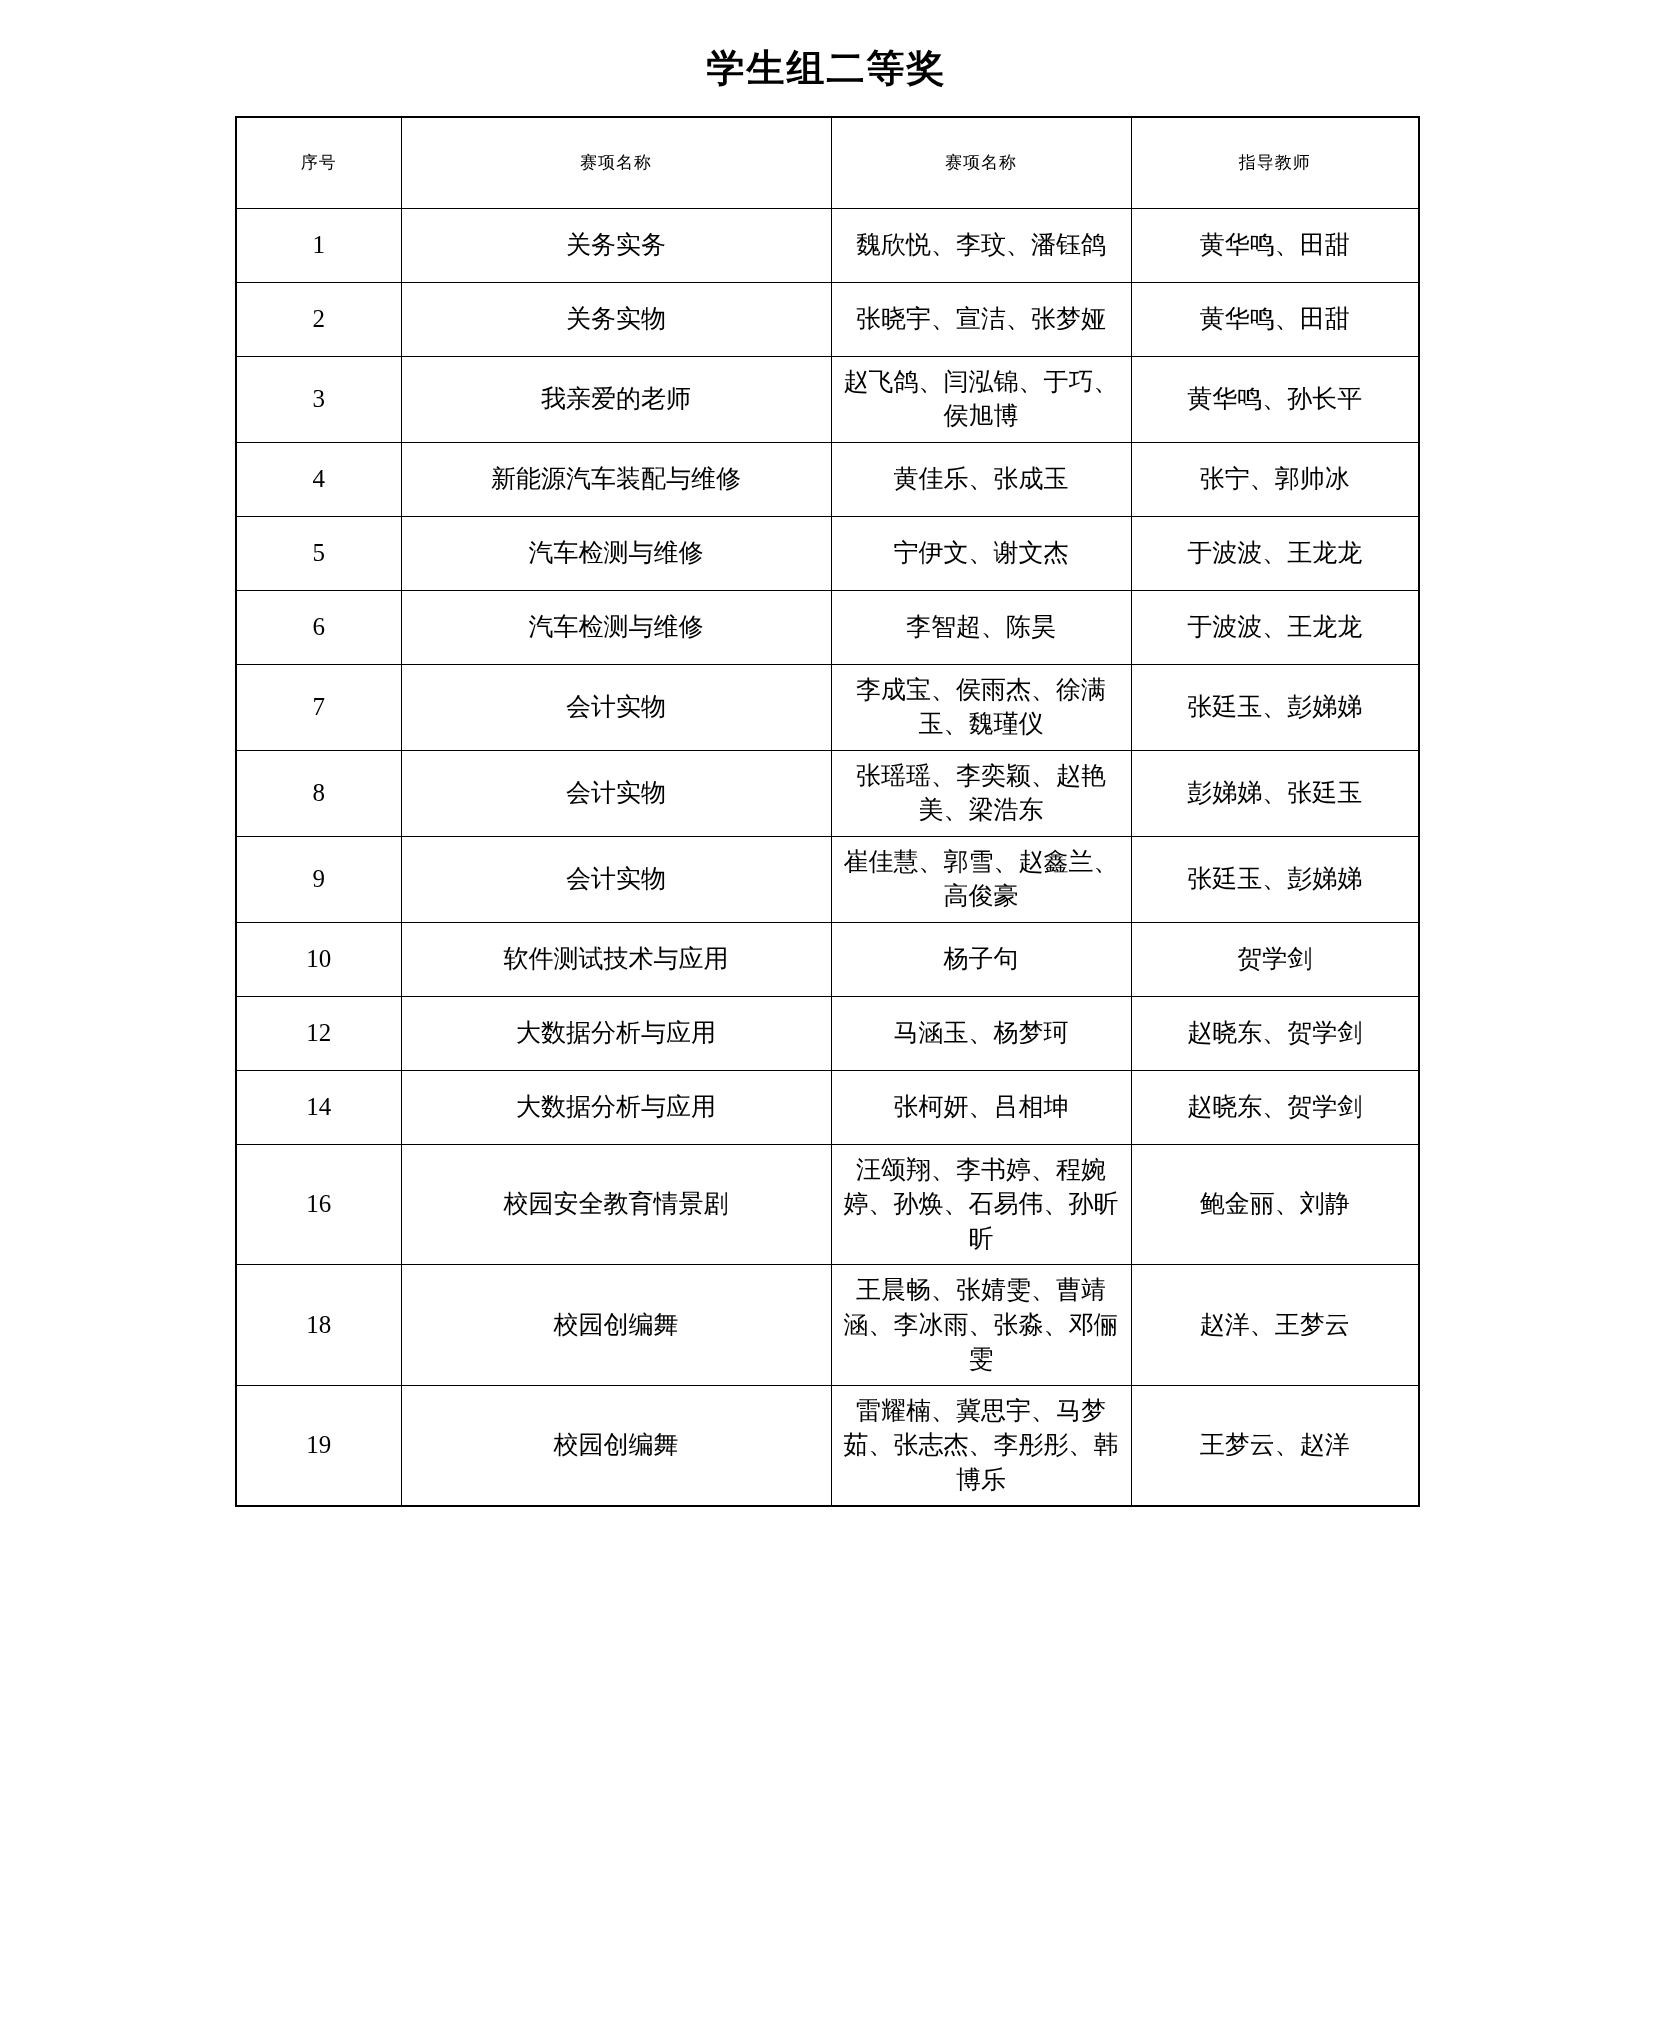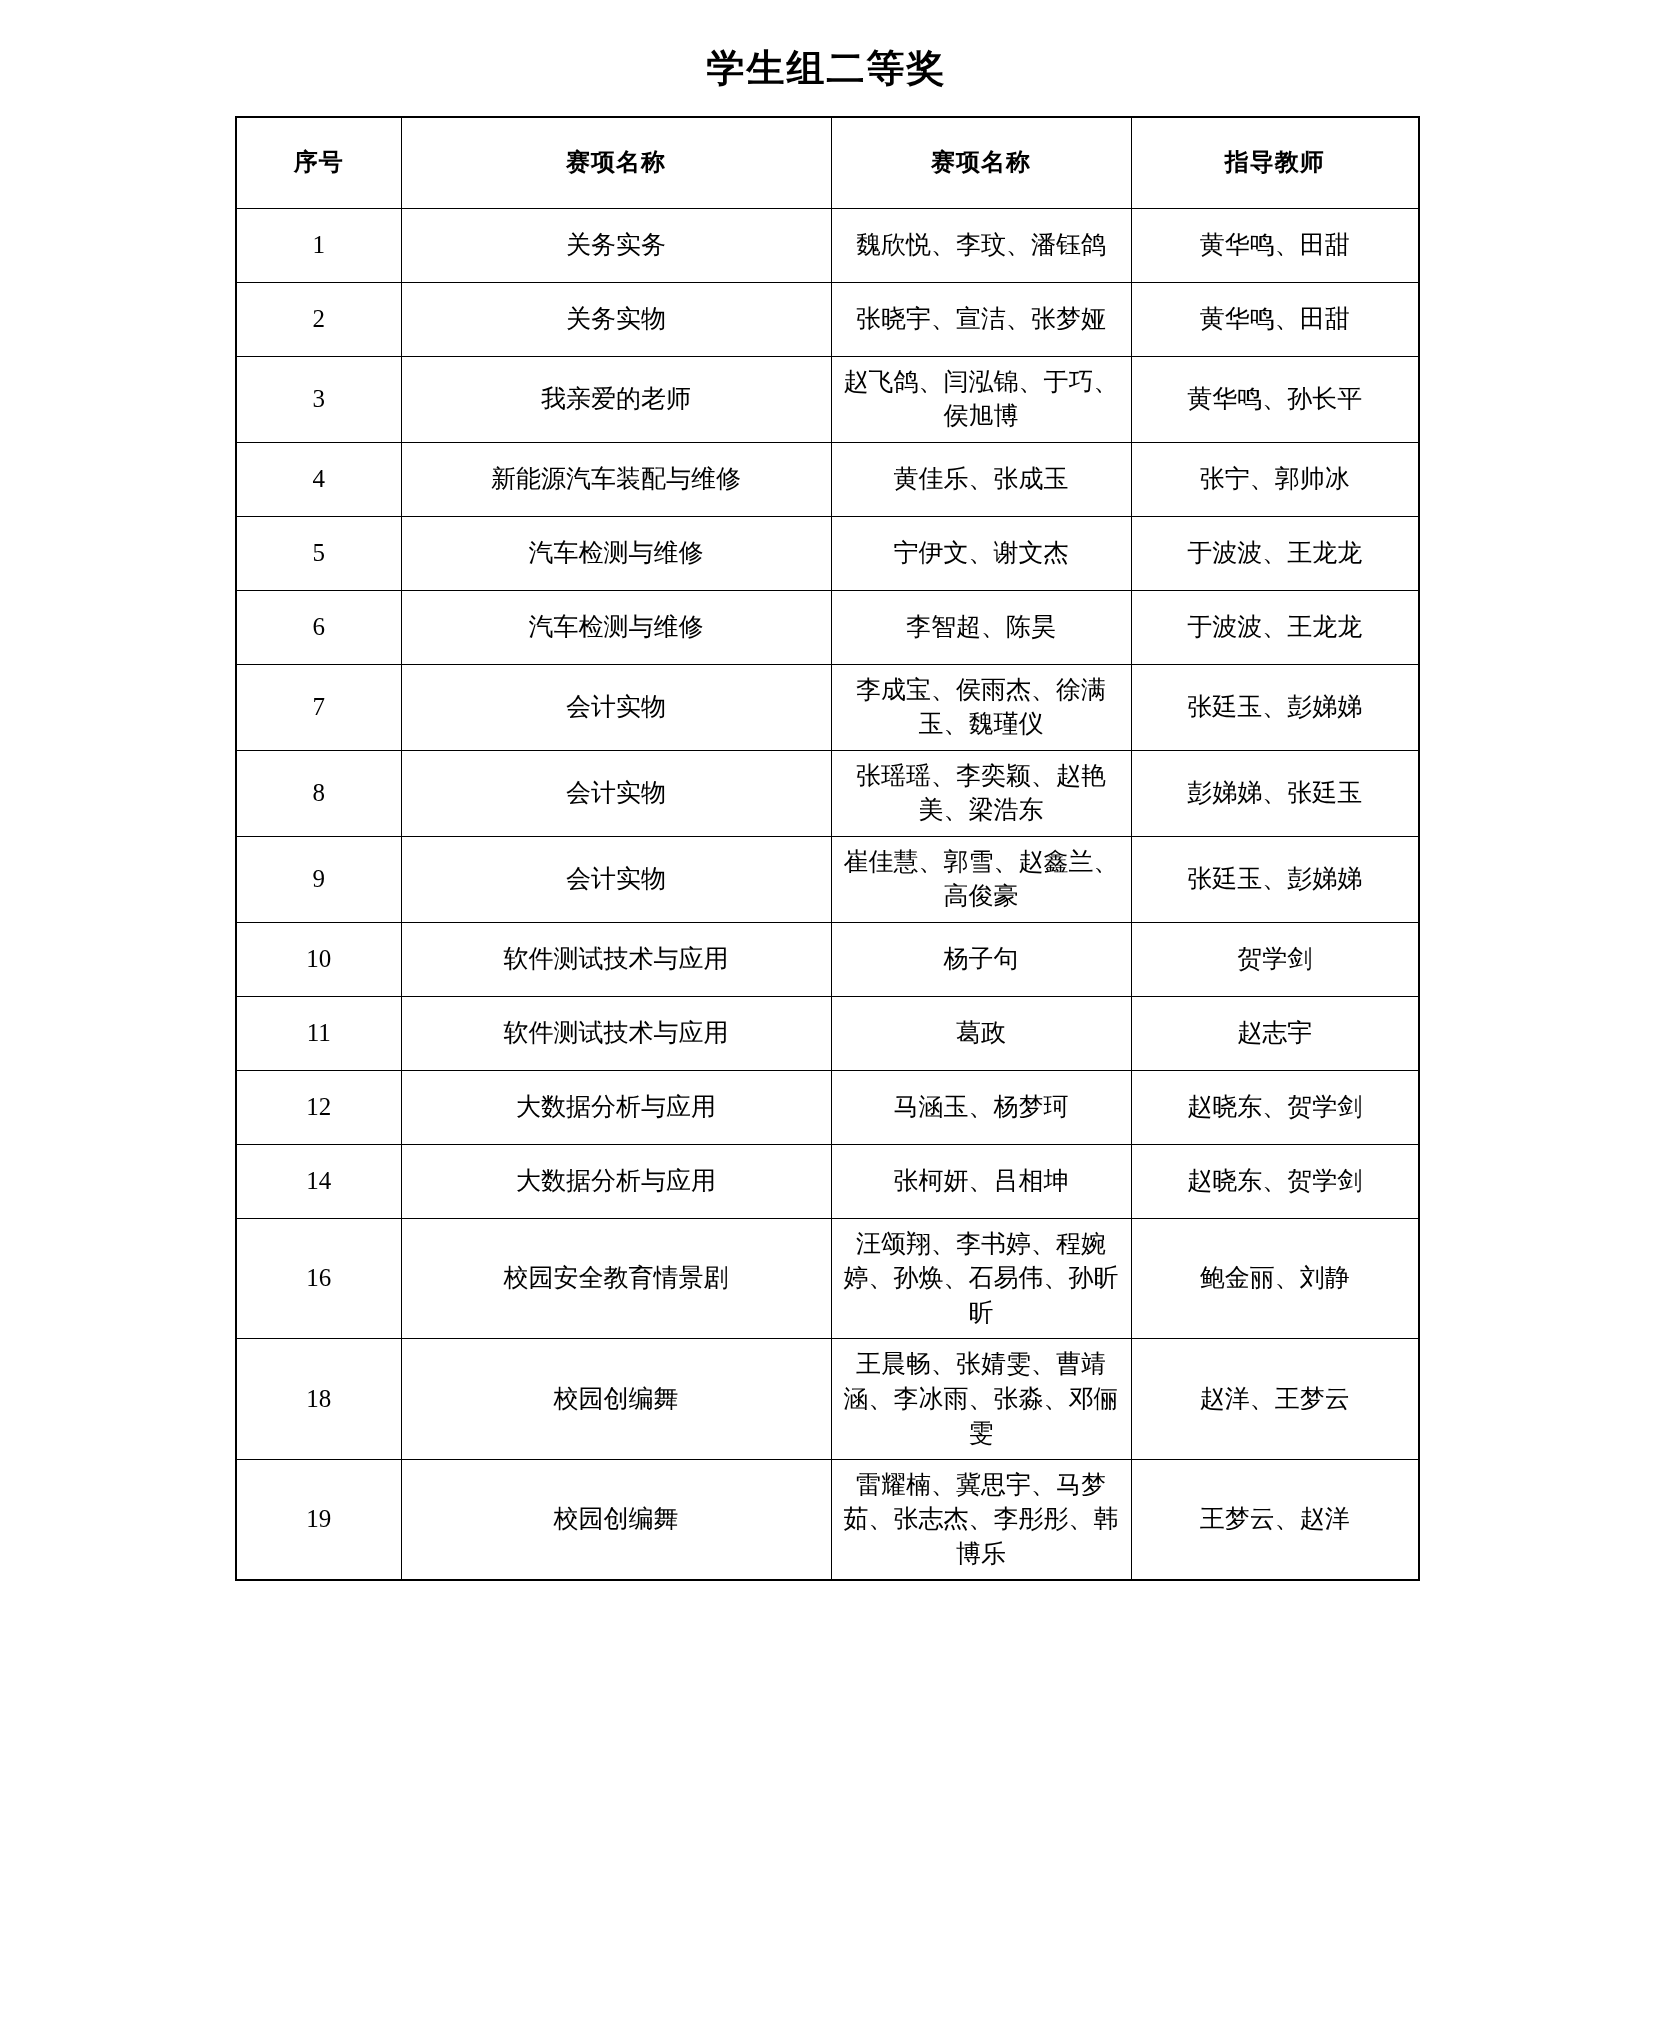--- a/index.html
+++ b/index.html
@@ -52,22 +52,22 @@
   table.award-table td {
     border: 1.5px solid #000;
     text-align: center;
     vertical-align: middle;
     padding: 8px 6px;
     font-size: 25px;
     line-height: 1.38;
     word-break: break-all;
   }
   table.award-table thead th {
-    font-weight: bold;
-    font-size: 24px;
+    font-weight: normal;
+    font-size: 17px;
     height: 74px;
     letter-spacing: 1px;
   }
   table.award-table tbody td {
     font-weight: normal;
   }
   table.award-table tbody td.num {
     font-size: 25px;
   }
   table.award-table tbody tr {
@@ -152,26 +152,20 @@
             <td>崔佳慧、郭雪、赵鑫兰、高俊豪</td>
             <td>张廷玉、彭娣娣</td>
           </tr>
           <tr>
             <td class="num">10</td>
             <td>软件测试技术与应用</td>
             <td>杨子句</td>
             <td>贺学剑</td>
           </tr>
           <tr>
-            <td class="num">11</td>
-            <td>软件测试技术与应用</td>
-            <td>葛政</td>
-            <td>赵志宇</td>
-          </tr>
-          <tr>
             <td class="num">12</td>
             <td>大数据分析与应用</td>
             <td>马涵玉、杨梦珂</td>
             <td>赵晓东、贺学剑</td>
           </tr>
           <tr>
             <td class="num">14</td>
             <td>大数据分析与应用</td>
             <td>张柯妍、吕相坤</td>
             <td>赵晓东、贺学剑</td>

